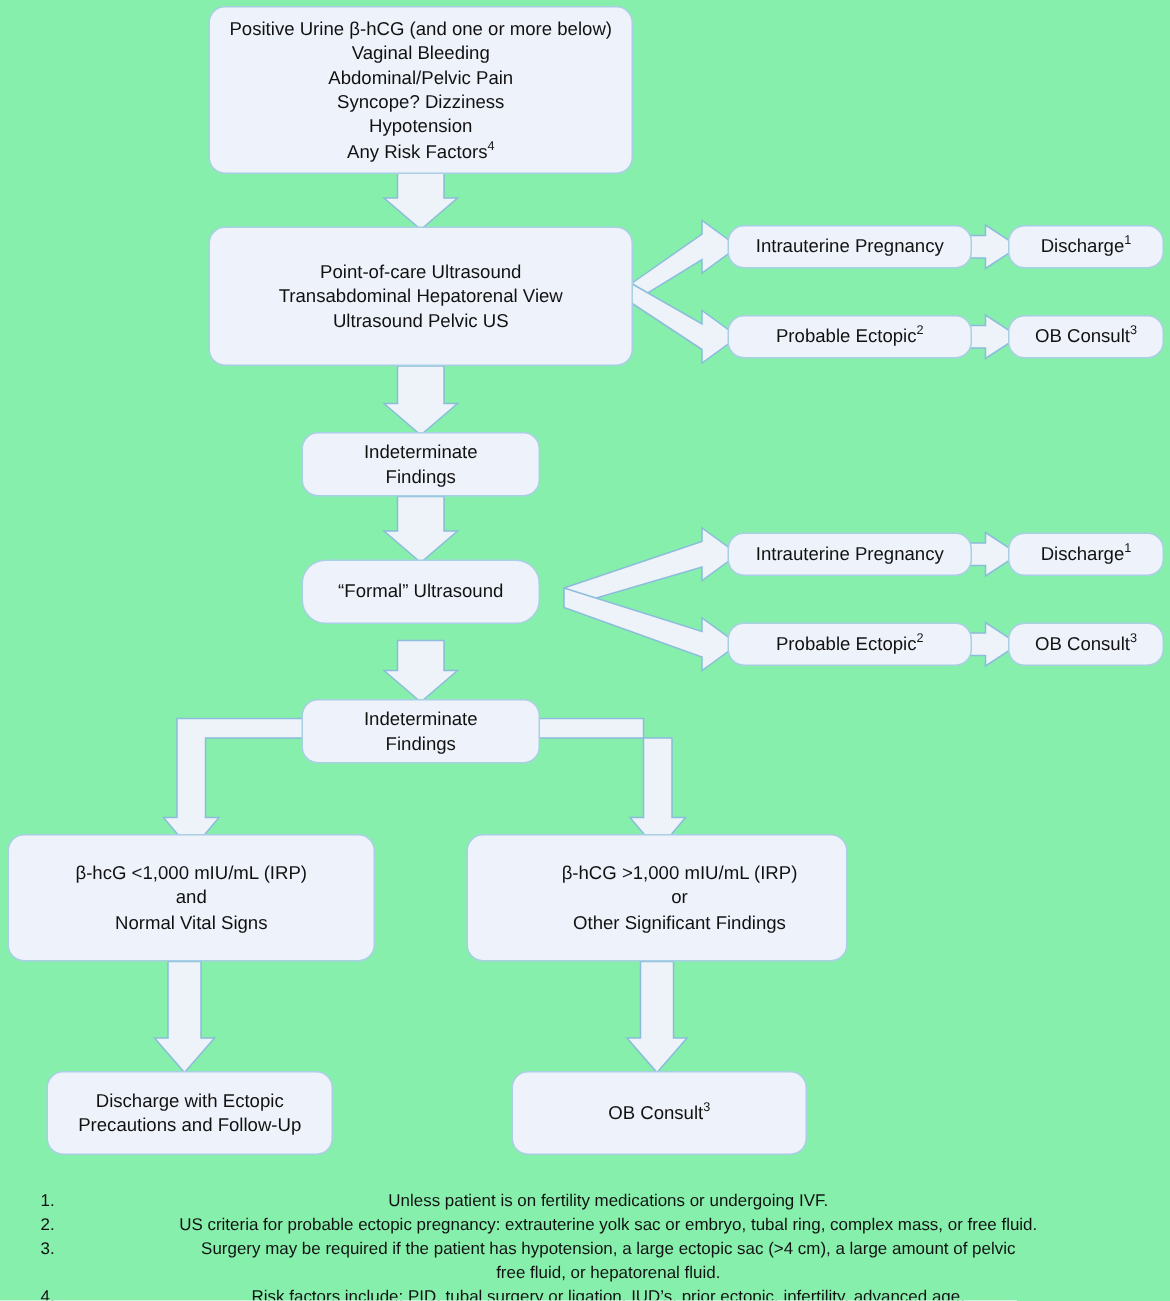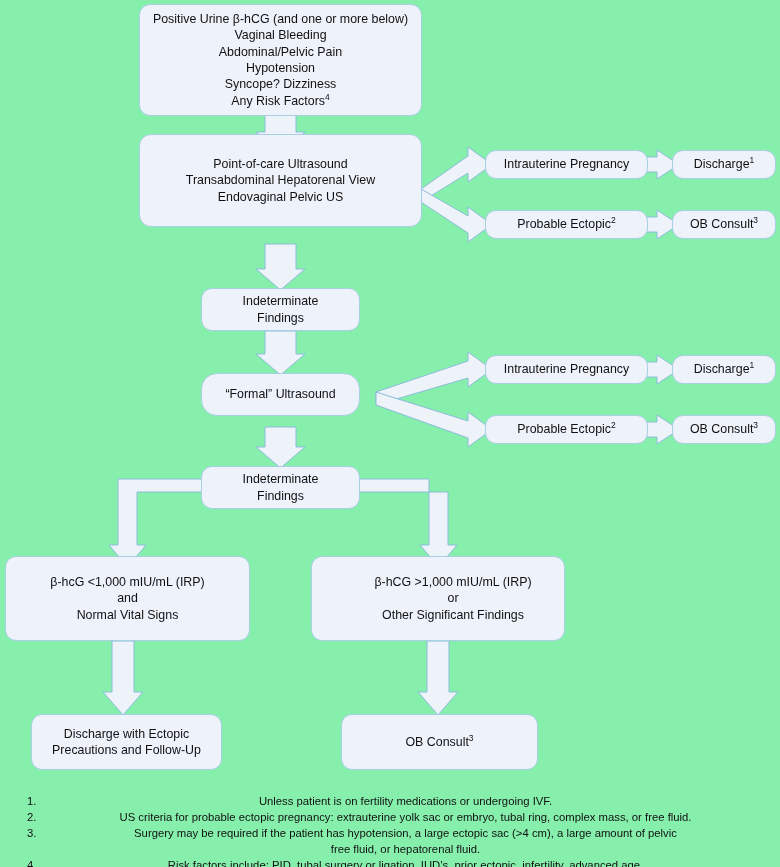--- a/index.html
+++ b/index.html
@@ -115,31 +115,31 @@
     <path class="arw" d="M112,641 L134,641 L134,692 L143,692 L123,715 L103,692 L112,692 Z"></path>
 
     <path class="arw" d="M427,641 L449,641 L449,692 L458,692 L438,715 L418,692 L427,692 Z"></path>
   </svg>
 
   <div class="node" style="left:139px; top:4px; width:283px; height:112px;">
     <div>
       <span class="line">Positive Urine β-hCG (and one or more below)</span>
       <span class="line">Vaginal Bleeding</span>
       <span class="line">Abdominal/Pelvic Pain</span>
+      <span class="line">Syncope? Dizziness</span>
       <span class="line">Hypotension</span>
-      <span class="line">Syncope? Dizziness</span>
       <span class="line"><span>Any Risk Factors</span><sup>4</sup></span>
     </div>
   </div>
 
-  <div class="node" style="left:139px; top:134px; width:283px; height:93px;border-radius:12px;">
+  <div class="node" style="left:139px; top:151px; width:283px; height:93px;">
     <div>
       <span class="line">Point-of-care Ultrasound</span>
       <span class="line">Transabdominal Hepatorenal View</span>
-      <span class="line">Endovaginal Pelvic US</span>
+      <span class="line">Ultrasound Pelvic US</span>
     </div>
   </div>
 
   <div class="node" style="left:485px; top:150px; width:163px; height:29px;">
     <span>Intrauterine Pregnancy</span>
   </div>
 
   <div class="node" style="left:672px; top:150px; width:104px; height:29px;">
     <span><span>Discharge</span><sup>1</sup></span>
   </div>

